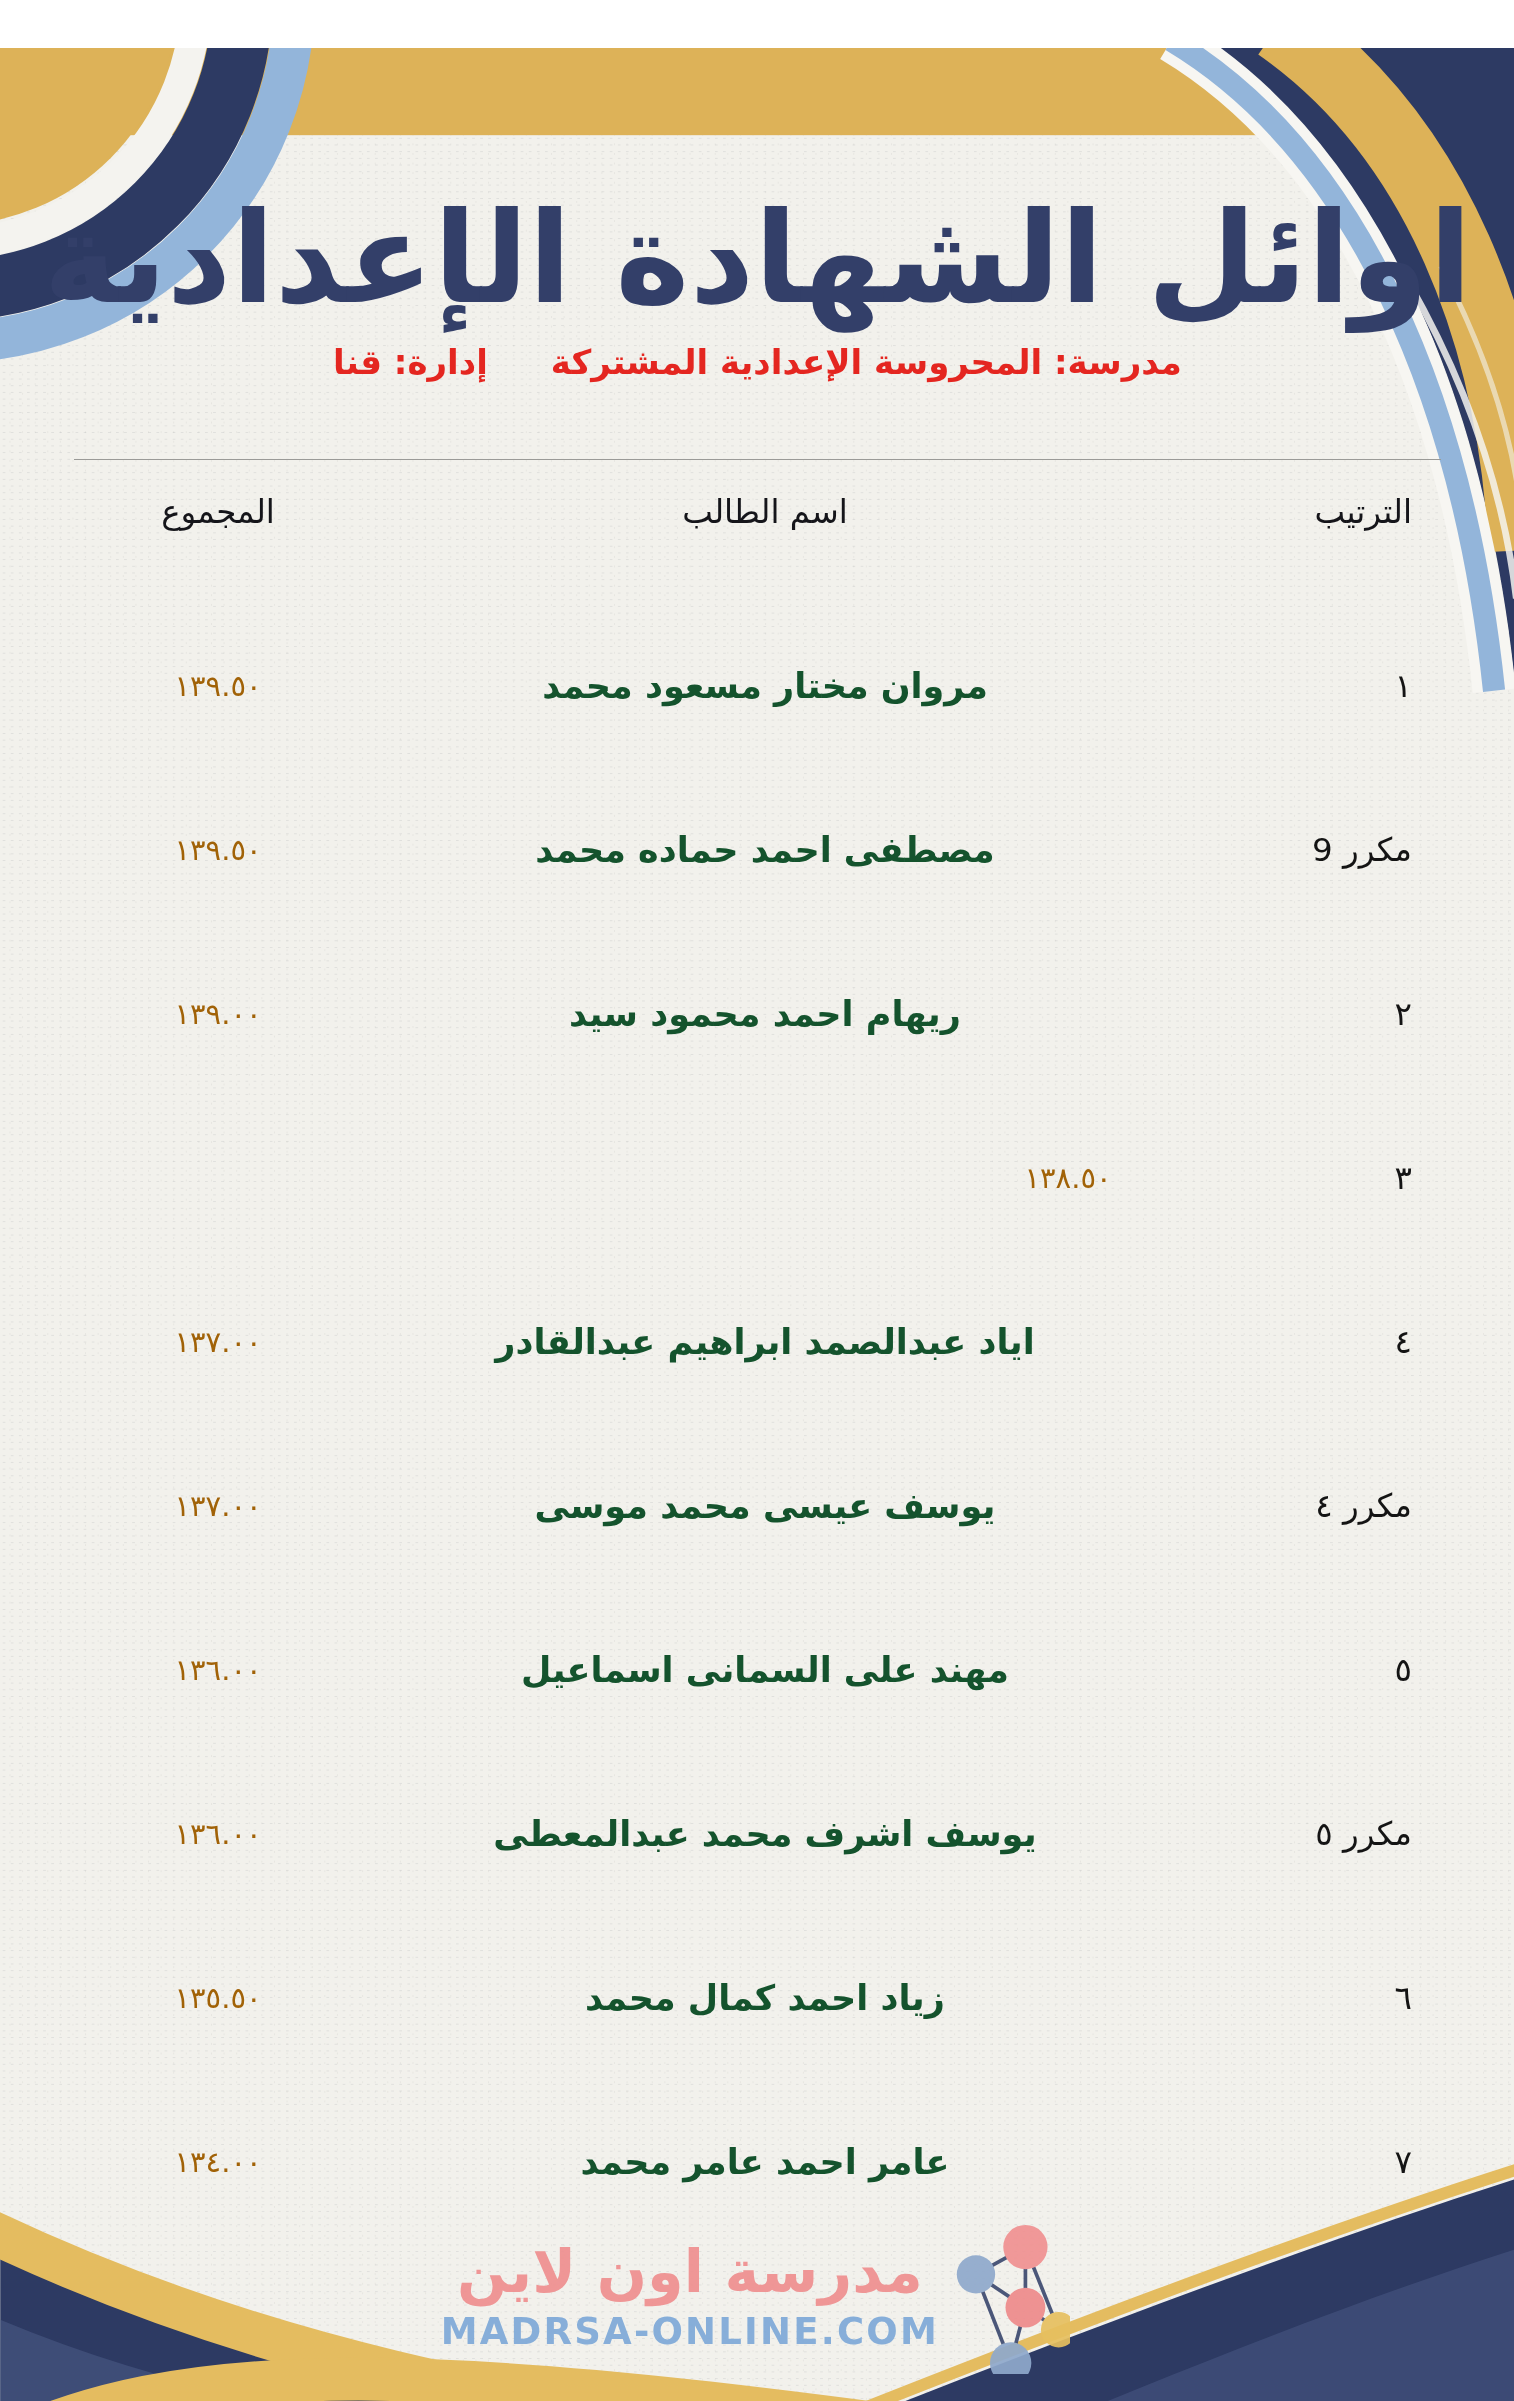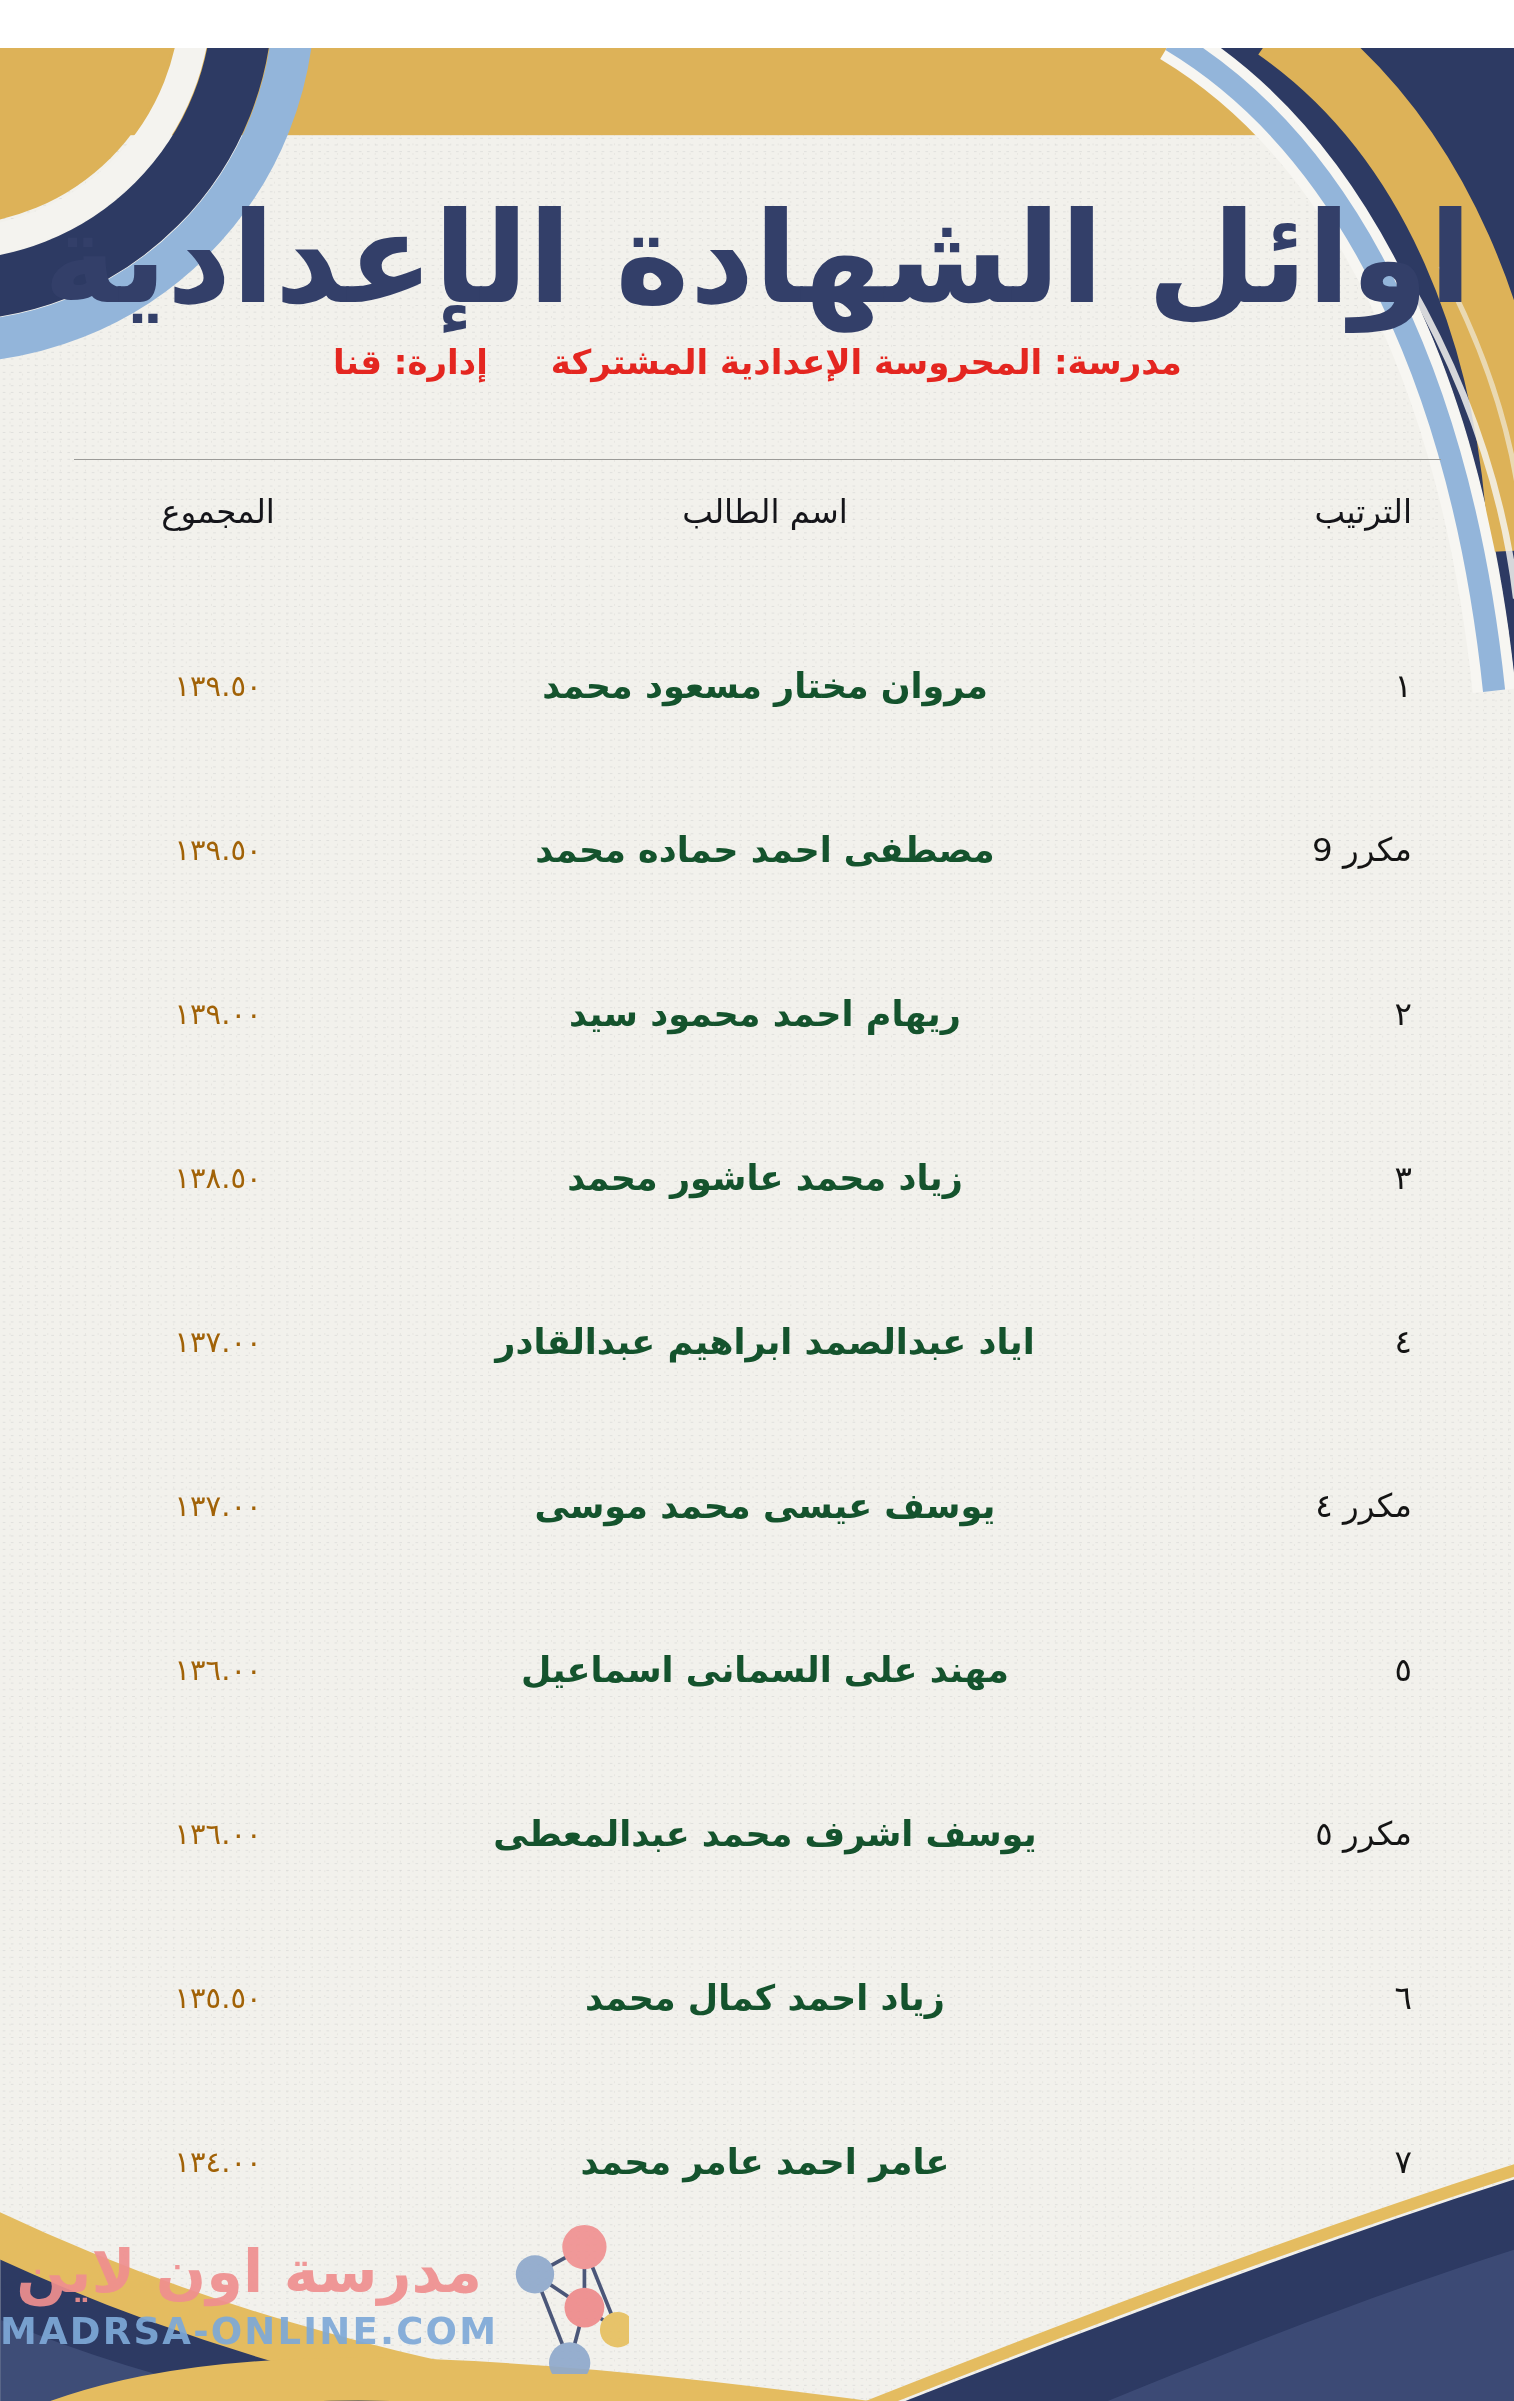--- a/index.html
+++ b/index.html
@@ -53,21 +53,21 @@
   .row { height:164px; }
   .col-rank  { width:222px; text-align:right; }
   .col-name  { flex:1; text-align:center; }
   .col-total { width:244px; text-align:center; }
   .row .col-rank  { font-size:32.5px; color:#141414; }
   .row .col-name  { font-size:35px; font-weight:bold; color:#14532d; }
   .row .col-total { font-size:29px; color:#a16207; }
 
   .watermark {
     position:absolute; top:2171px; left:0; right:4px;
-    display:flex; justify-content:flex-end; align-items:center; gap:16.3px;
+    display:flex; justify-content:center; align-items:center; gap:16.3px;
     opacity:.92;
   }
   .wm-text { text-align:center; }
   .wm-ar {
     font-size:59px; font-weight:bold; color:#ef8f8f; line-height:1.1;
   }
   .wm-domain {
     font-size:37px; font-weight:bold; color:#7ea9d8;
     letter-spacing:2.2px; direction:ltr; margin-top:4.4px;
   }
@@ -139,21 +139,20 @@
         <div class="col-name">مصطفى احمد حماده محمد</div>
         <div class="col-total">١٣٩.٥٠</div>
       </div>
       <div class="row">
         <div class="col-rank">٢</div>
         <div class="col-name">ريهام احمد محمود سيد</div>
         <div class="col-total">١٣٩.٠٠</div>
       </div>
       <div class="row">
         <div class="col-rank">٣</div>
-        <div class="col-name">زياد محمد عاشور محمد</div>
         <div class="col-total">١٣٨.٥٠</div>
       </div>
       <div class="row">
         <div class="col-rank">٤</div>
         <div class="col-name">اياد عبدالصمد ابراهيم عبدالقادر</div>
         <div class="col-total">١٣٧.٠٠</div>
       </div>
       <div class="row">
         <div class="col-rank">مكرر ٤</div>
         <div class="col-name">يوسف عيسى محمد موسى</div>

